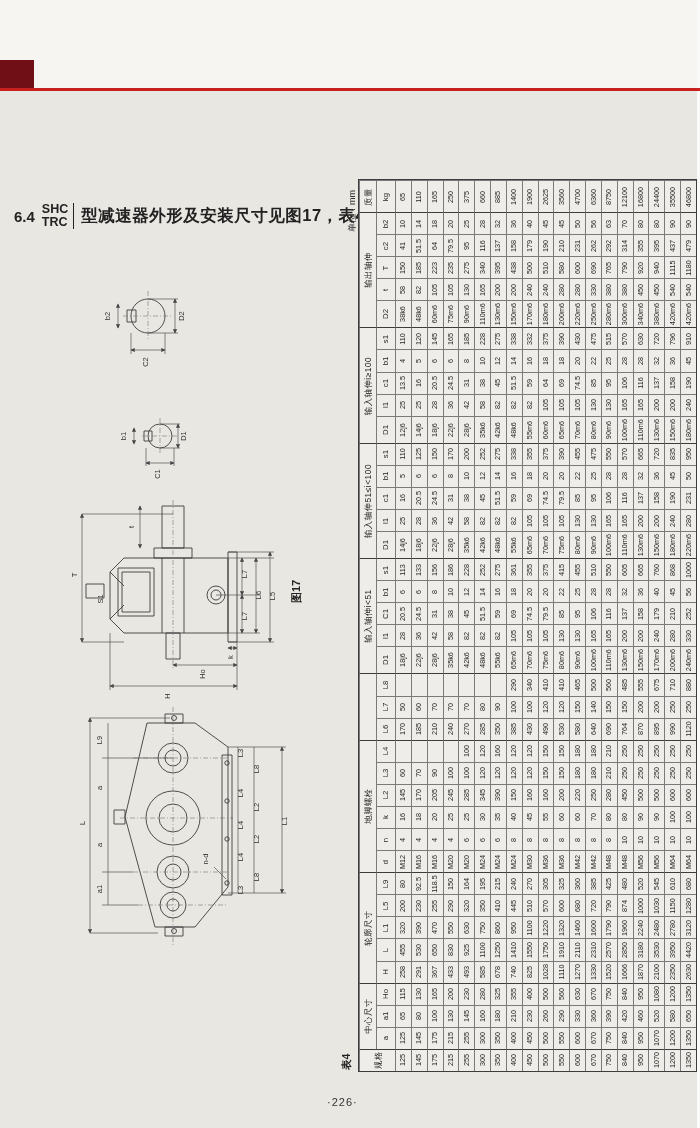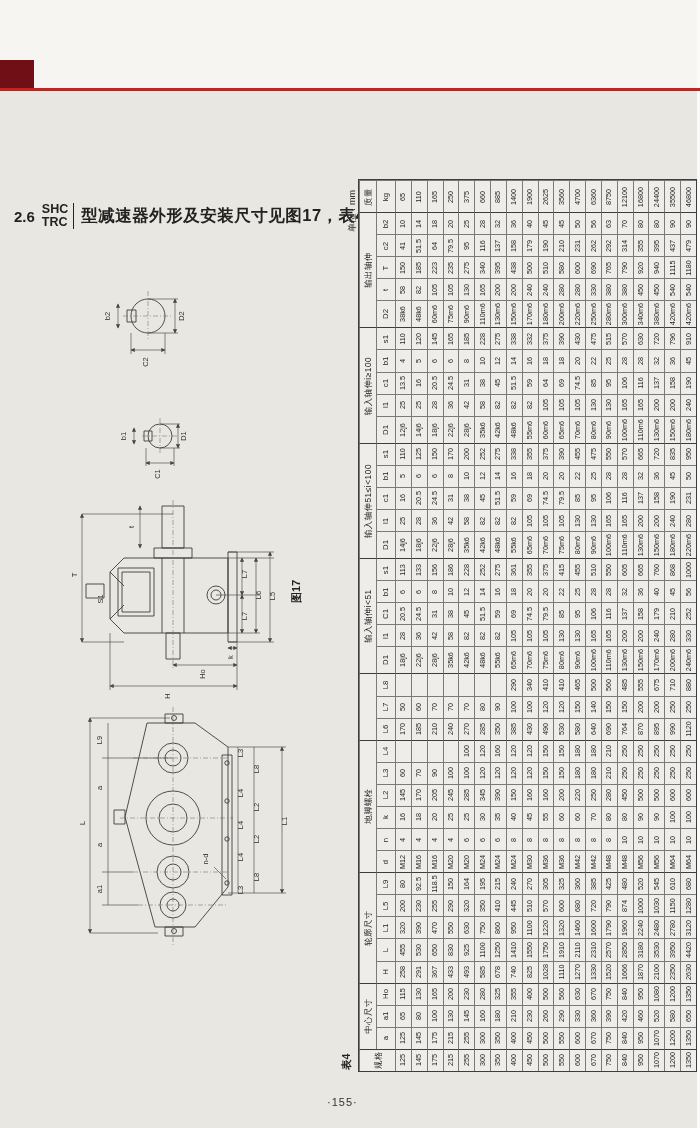--- a/index.html
+++ b/index.html
@@ -41,32 +41,32 @@
 </style>
 </head>
 <body>
 
 <div class="top-strip"></div>
 <div class="right-strip"></div>
 <div class="red-block"></div>
 <div class="red-rule"></div>
 
 <div class="title-row">
-  <span class="sec-num">2.6</span>
+  <span class="sec-num">6.4</span>
   <span class="models">
     <span>SHC</span>
     <span>TRC</span>
   </span>
   <span class="title-main">型减速器外形及安装尺寸见图17，表4</span>
 </div>
 
 <div class="rot unit-label">单位：mm</div>
 <div class="rot table-tag">表4</div>
 <div class="rot fig-label">图17</div>
-<div class="page-num">·155·</div>
+<div class="page-num">·226·</div>
 
 <svg style="left:98px;top:276px" width="125" height="105" viewBox="0 0 125 105">
   <defs>
     <pattern id="hatch" width="4" height="4" patternUnits="userSpaceOnUse" patternTransform="rotate(45)">
       <line x1="0" y1="0" x2="0" y2="4" stroke="#6a6a6a" stroke-width="0.8"></line>
     </pattern>
     <marker id="arr" viewBox="0 0 8 8" refX="7" refY="4" markerWidth="6" markerHeight="6" orient="auto-start-reverse">
       <path d="M0,0 L8,4 L0,8 z" fill="#444"></path>
     </marker>
   </defs>

